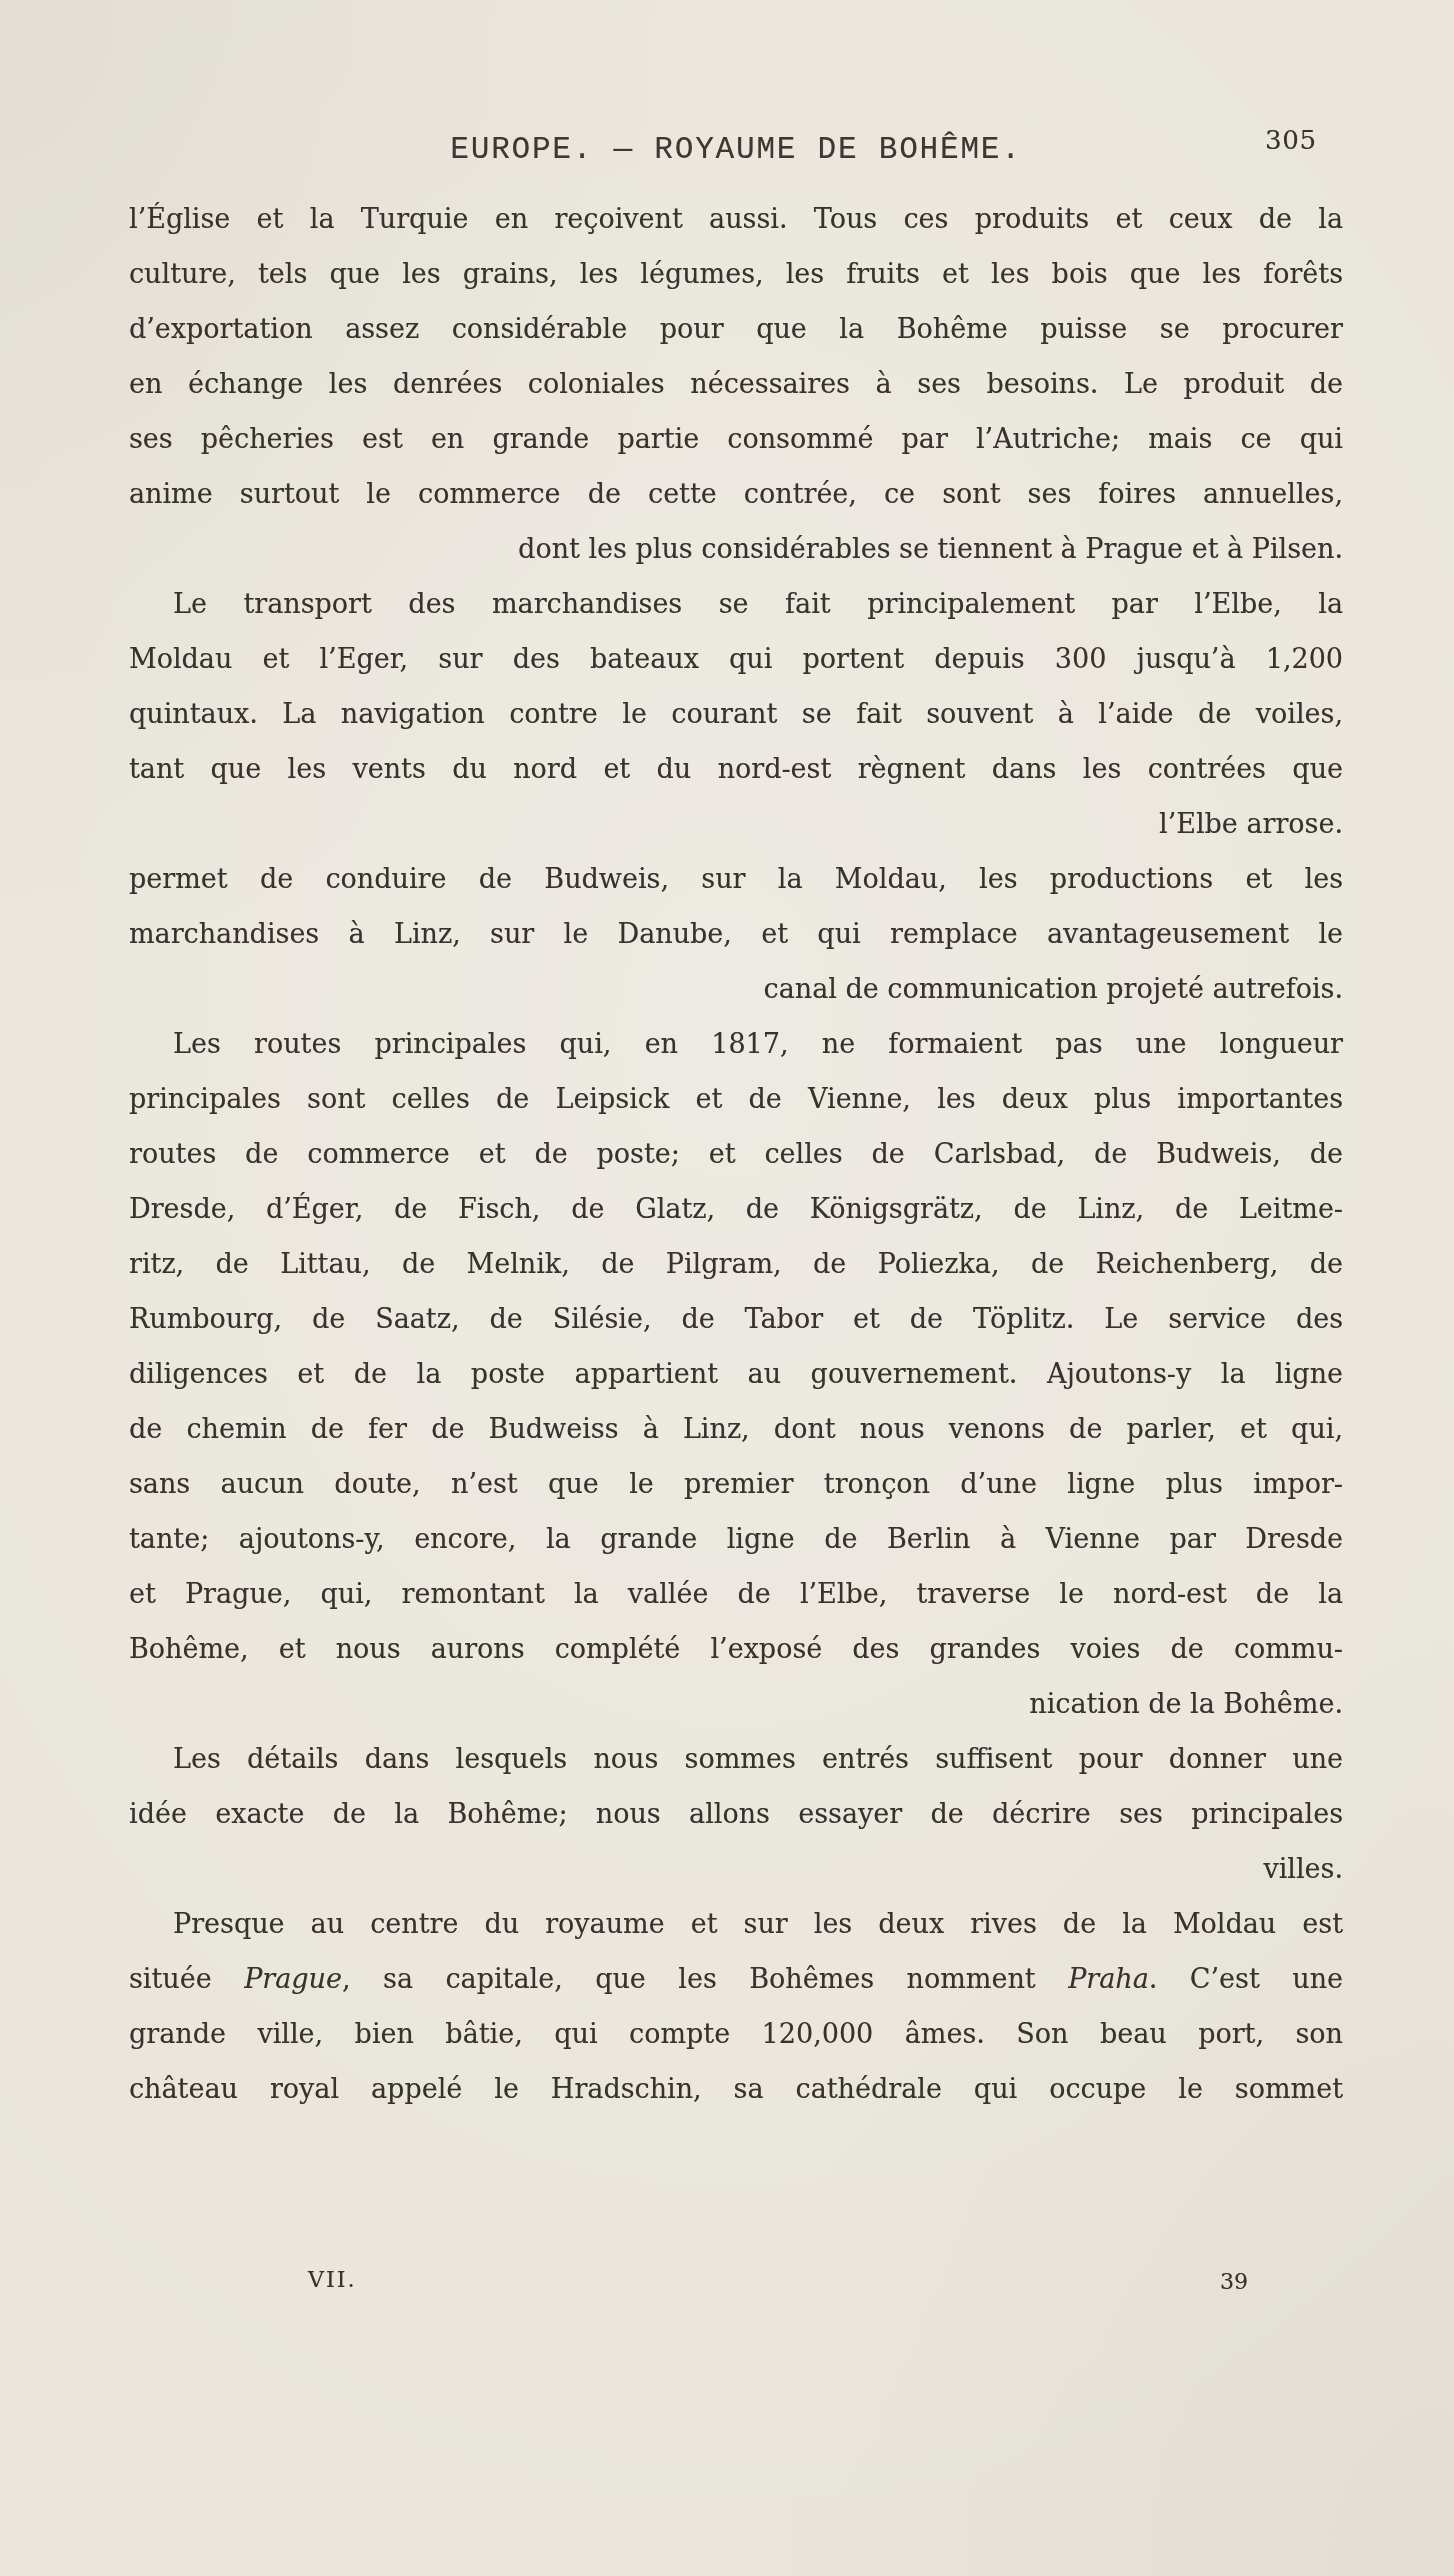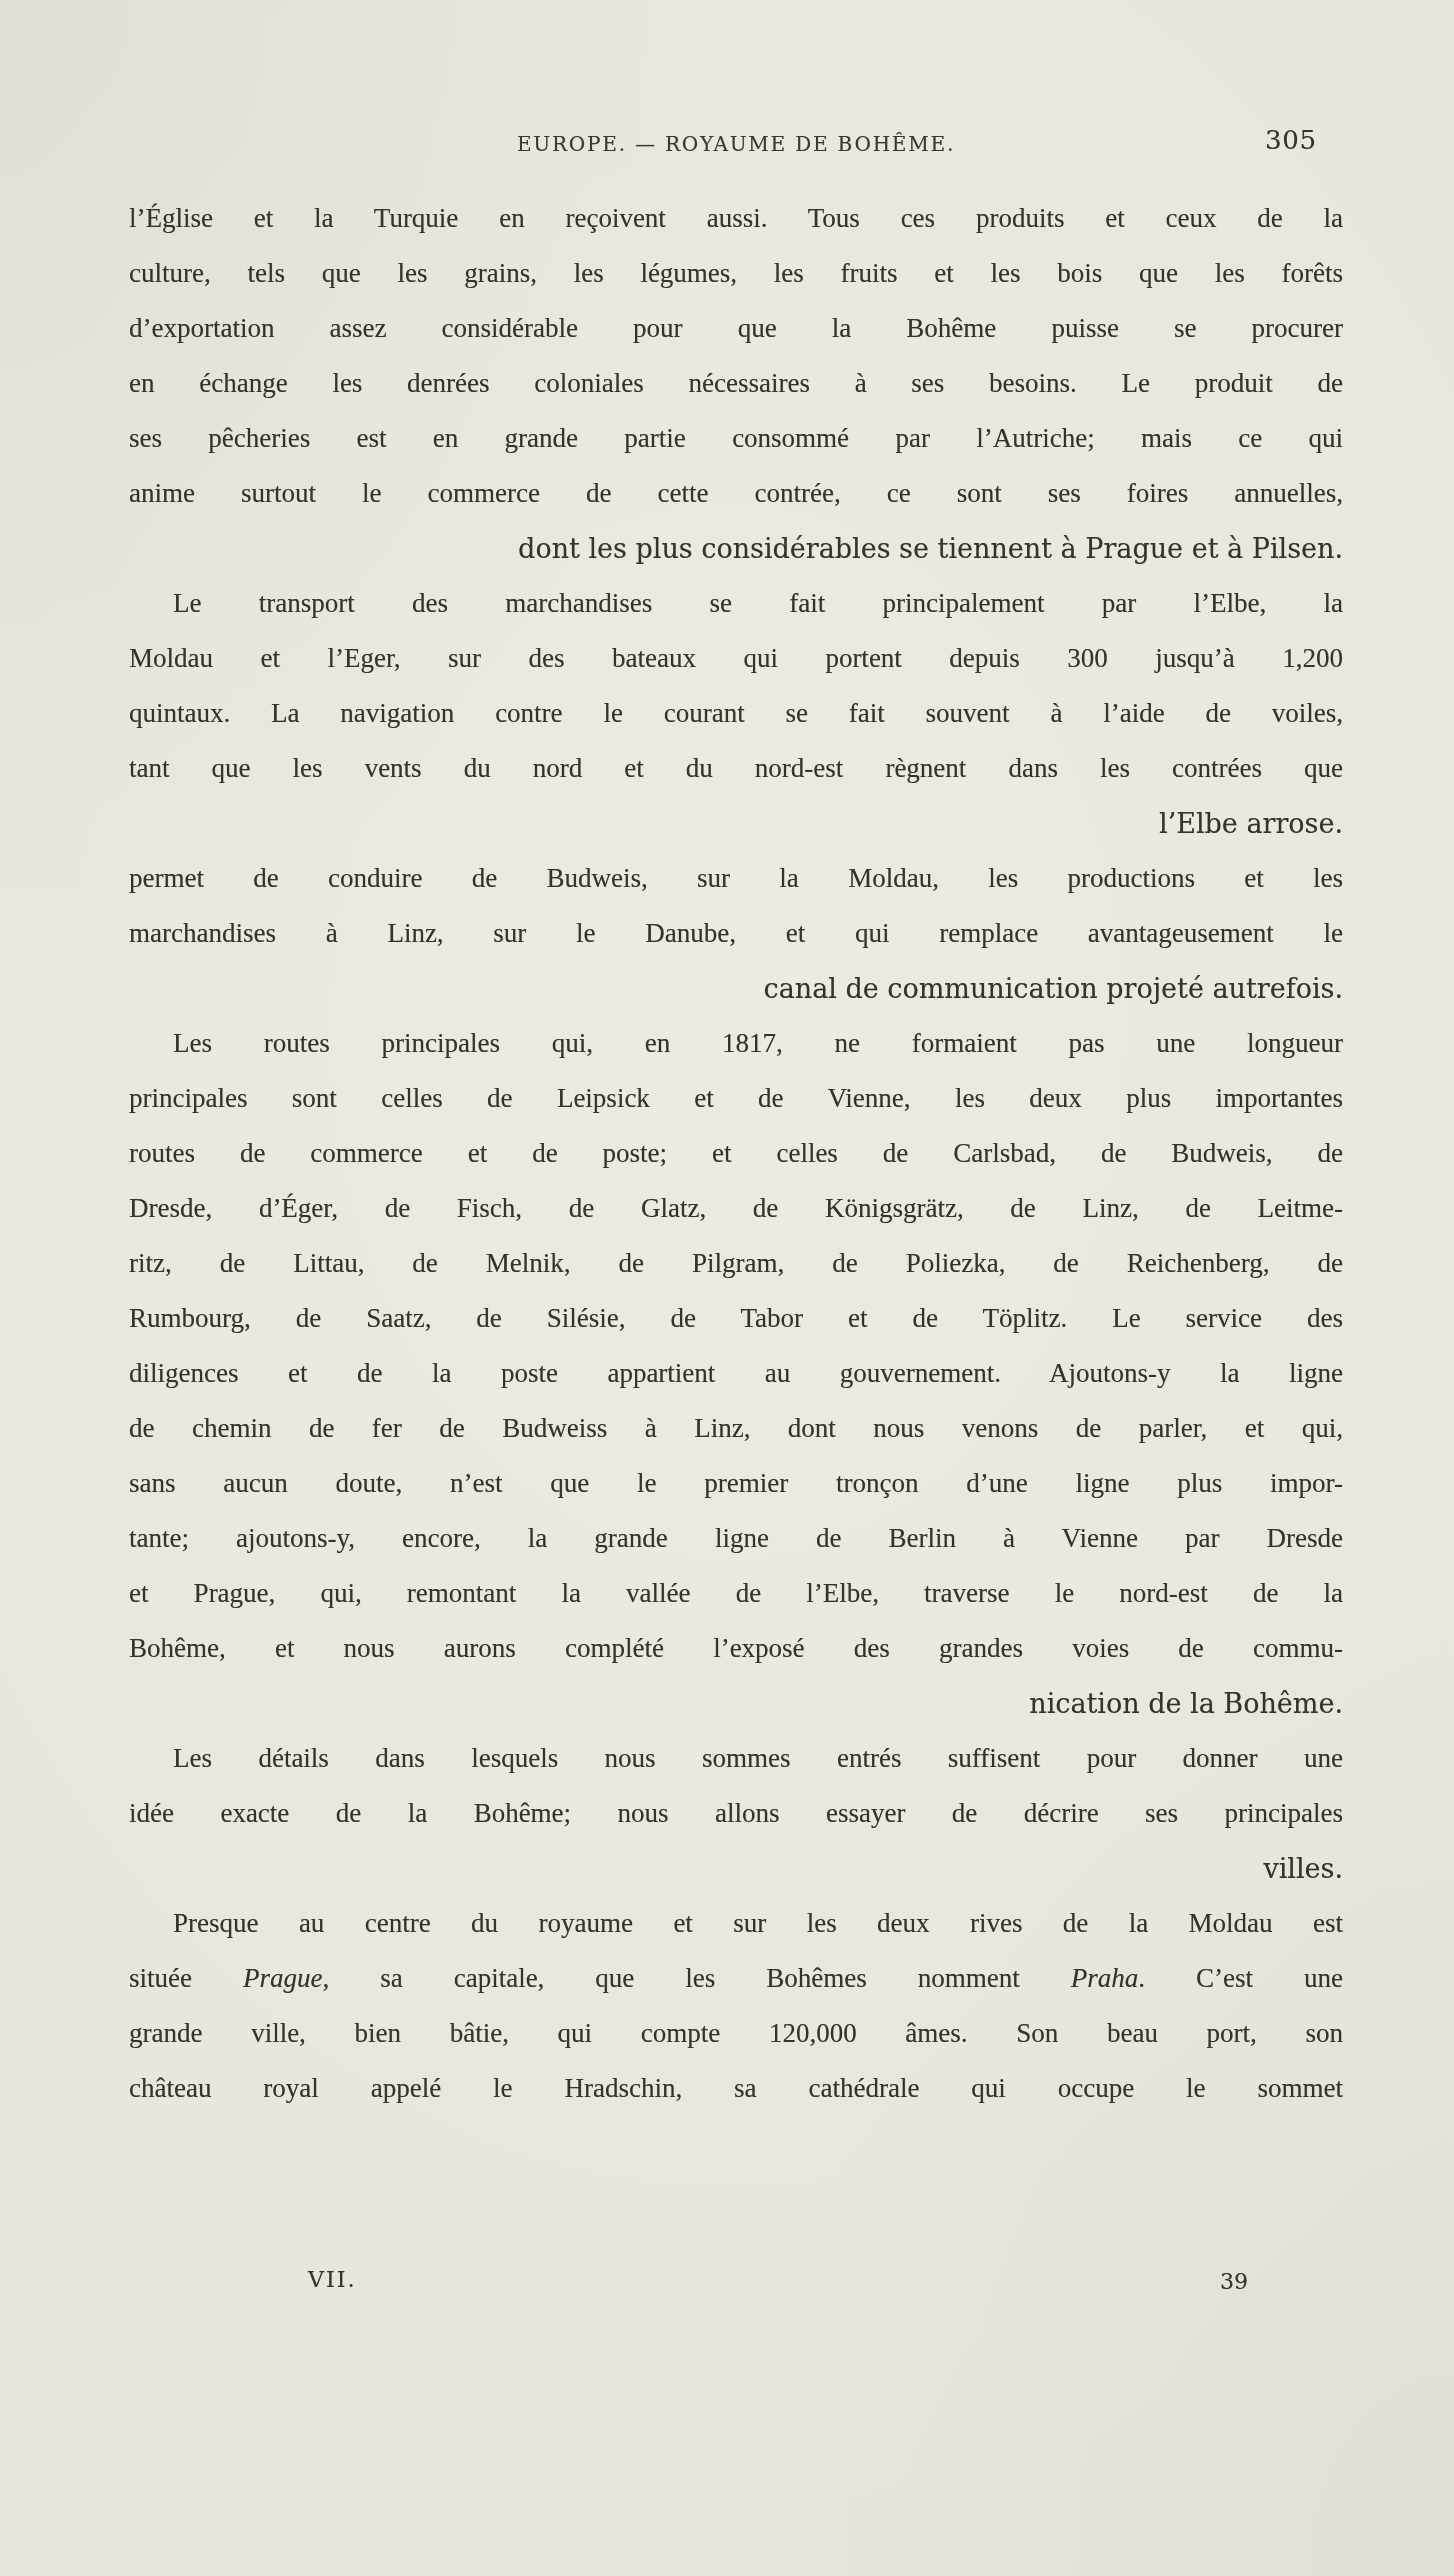--- a/index.html
+++ b/index.html
@@ -24,25 +24,26 @@
       radial-gradient(90% 70% at 100% 100%, rgba(120,110,95,0.06), rgba(120,110,95,0) 55%),
       #e9e5dc;
     color: #3a352e;
   }
   .running-header {
     position: absolute;
     left: 129px;
     top: 132px;
     width: 1214px;
     text-align: center;
-    font-size: 20px;
+    font-size: 31px;
     letter-spacing: 1.8px;
     color: #3d3831;
     text-shadow: 0.2px 0.3px 0.5px rgba(58,52,44,0.45);
     white-space: nowrap;
+    font-family: Liberation Mono, monospace;
   }
   .page-number {
     position: absolute;
     top: 125px;
     left: 1265px;
     font-size: 26px;
     letter-spacing: 0.7px;
     color: #37322b;
     text-shadow: 0.2px 0.3px 0.5px rgba(58,52,44,0.45);
   }
@@ -58,21 +59,20 @@
   .line {
     line-height: 55px;
     height: 55px;
     text-align: right;
     white-space: normal;
     overflow: visible;
   }
   .line.justify {
     text-align: justify;
     text-align-last: justify;
-    font-family: Liberation Serif, serif;
   }
   .line.indent {
     text-indent: 44px;
   }
   .page-footer-volume {
     position: absolute;
     left: 282px;
     top: 2267px;
     font-size: 22px;
     letter-spacing: 2.1px;

